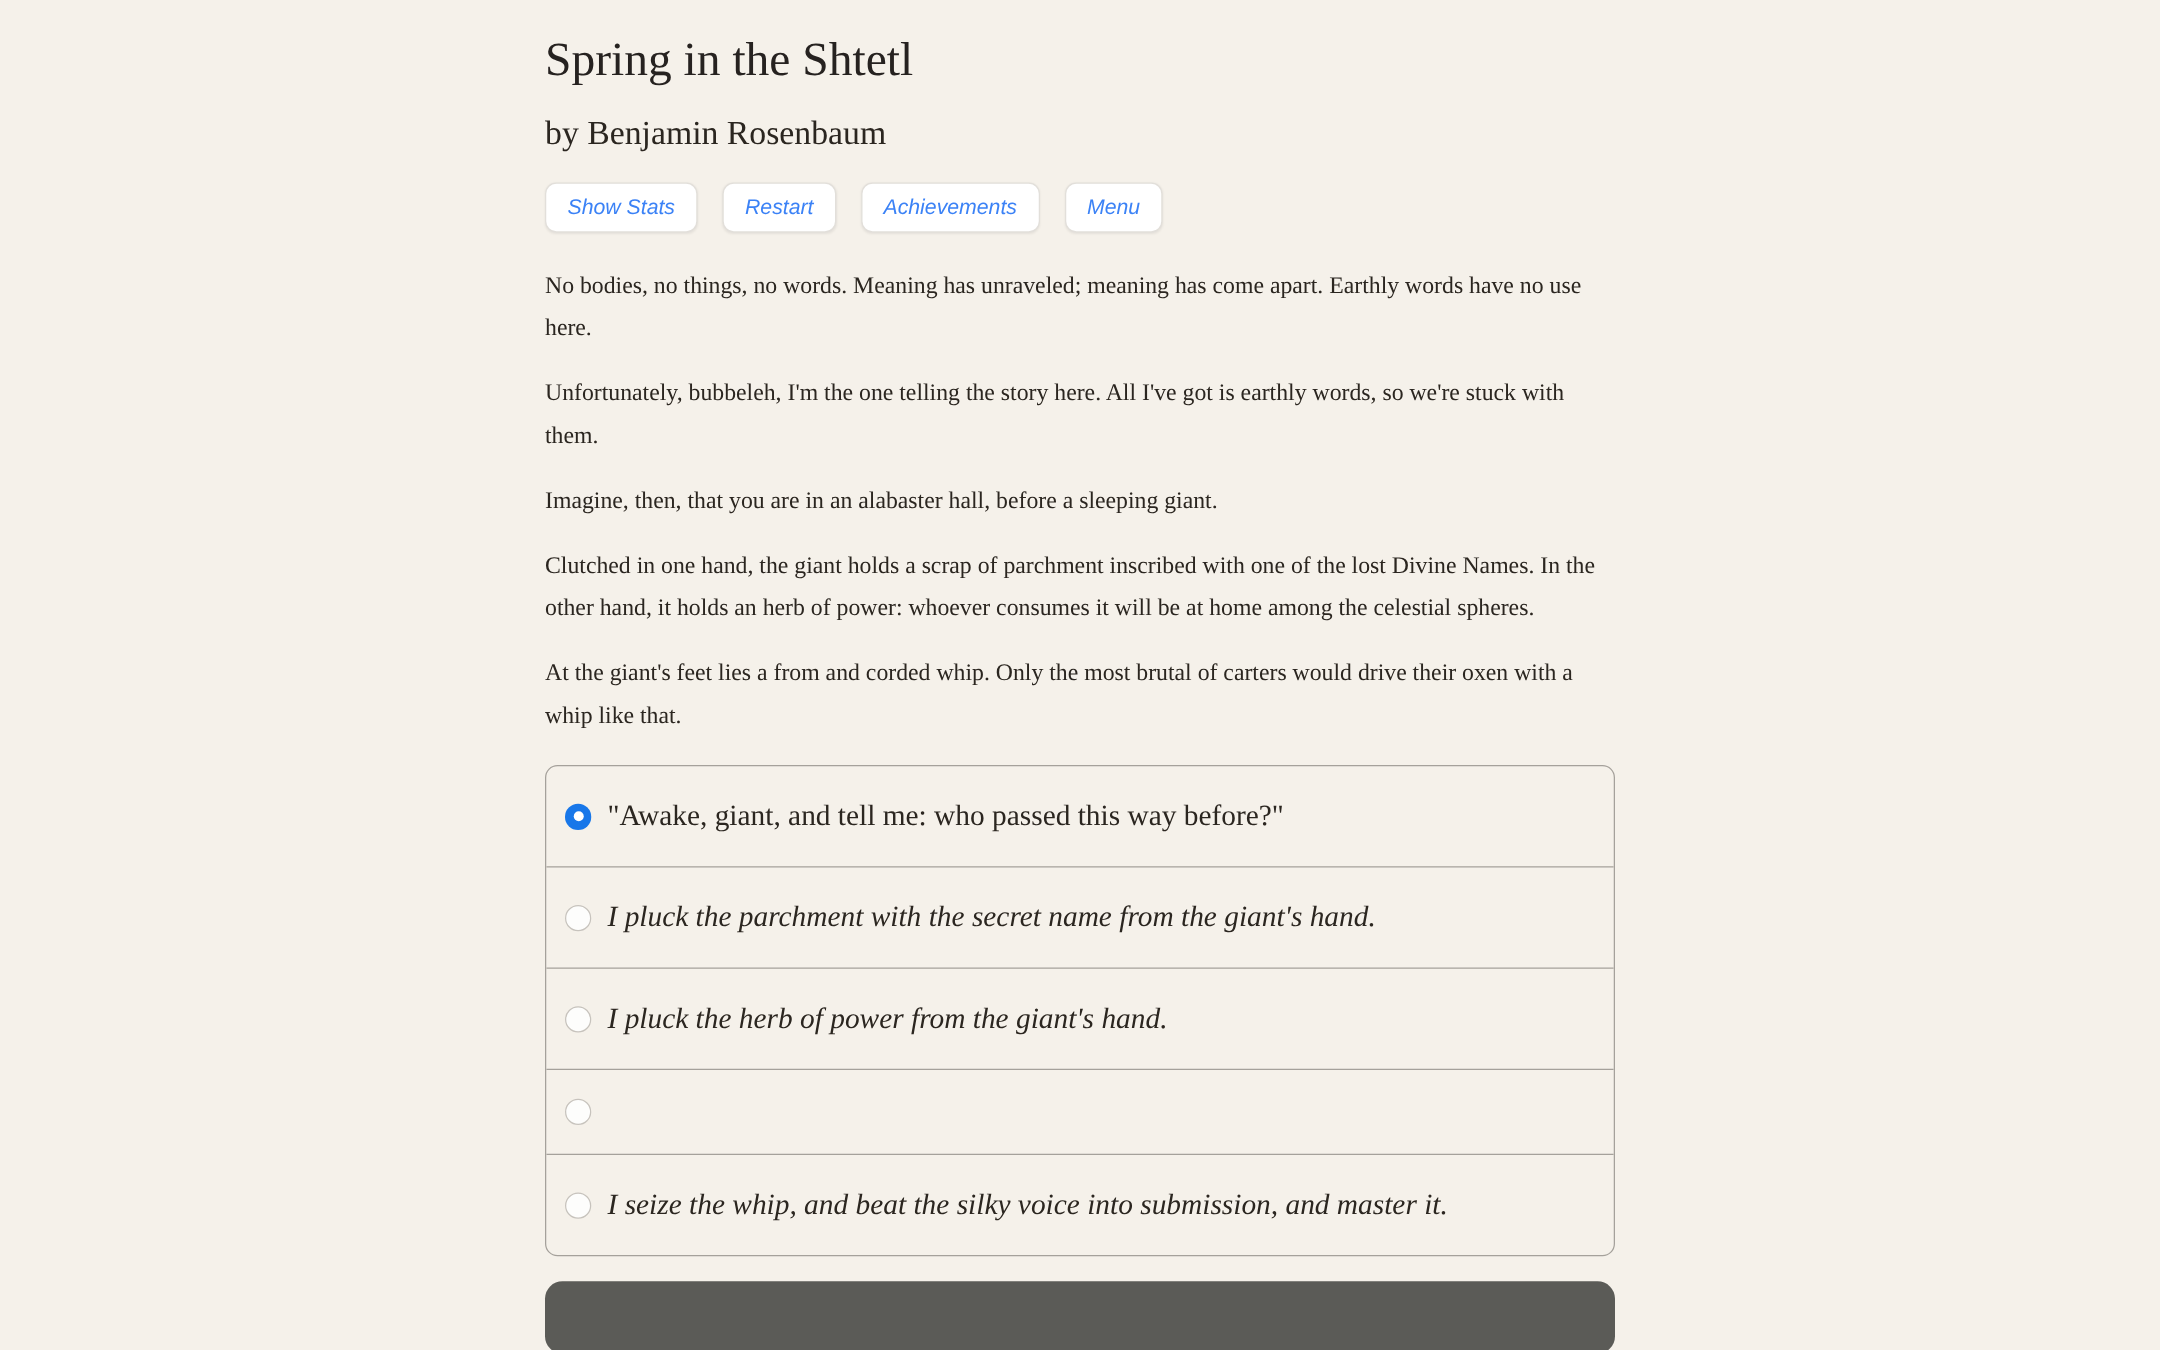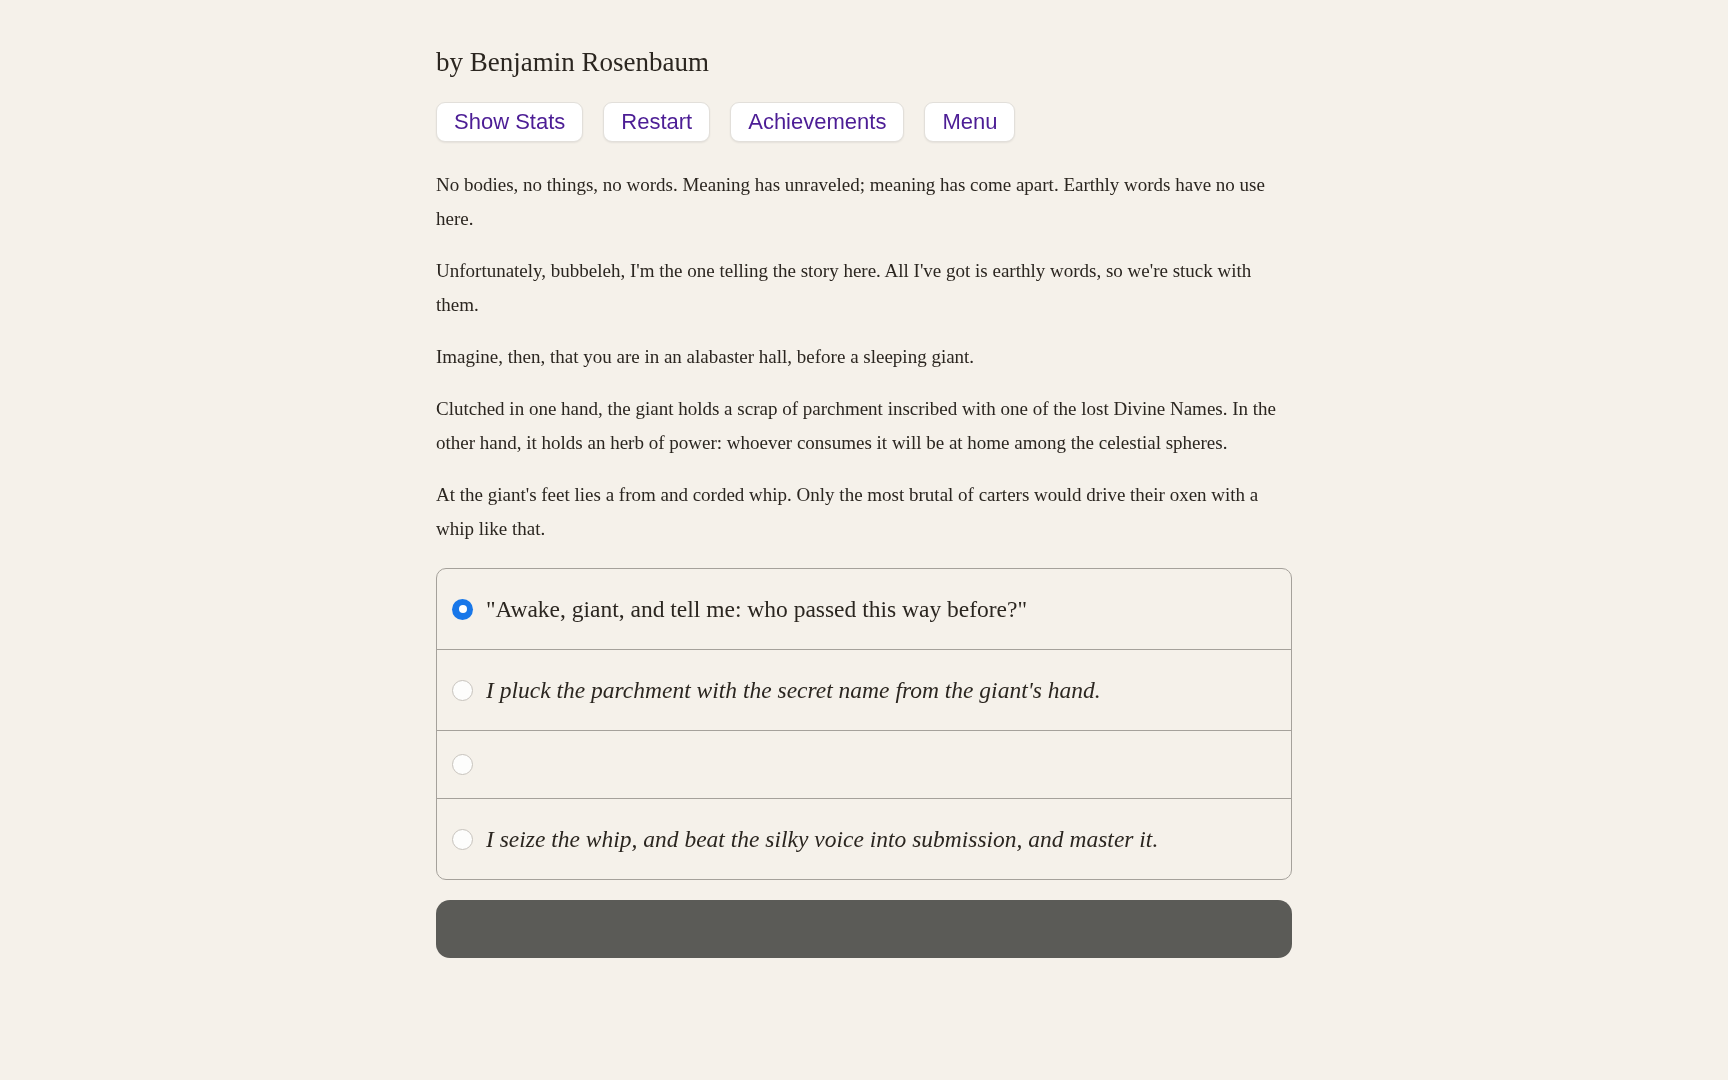--- a/index.html
+++ b/index.html
@@ -32,29 +32,30 @@
     line-height: 32px;
     color: #2b2620;
   }
   .toolbar {
     margin-top: 24px;
     display: flex;
     gap: 20px;
   }
   .toolbar button {
     font-family: "Liberation Sans", "DejaVu Sans", sans-serif;
-    font-size: 22px;
+    font-size: 17px;
     line-height: 26px;
-    color: #4c1d95;
+    color: #3b82f6;
     background: #ffffff;
     border: 1px solid #e2dfda;
     border-radius: 9px;
     padding: 6px 17px;
     box-shadow: 0 1px 2px rgba(0,0,0,0.07);
     cursor: pointer;
+    font-style: italic;
   }
   .story p {
     font-size: 19px;
     line-height: 34px;
     margin: 18px 0;
   }
   .story p:first-child {
     margin-top: 26px;
   }
   .choices {
@@ -114,20 +115,21 @@
     display: block;
     cursor: pointer;
   }
 </style>
 </head>
 <body>
 
 <div class="page">
   <div class="content">
 
+    <h1 class="title">Spring in the Shtetl</h1>
 
     <div class="byline">by Benjamin Rosenbaum</div>
 
     <div class="toolbar">
       <button>Show Stats</button>
       <button>Restart</button>
       <button>Achievements</button>
       <button>Menu</button>
     </div>
 
@@ -143,20 +145,24 @@
       <label class="choice">
         <span class="radio selected"></span>
         <span class="choice-label">"Awake, giant, and tell me: who passed this way before?"</span>
       </label>
       <label class="choice">
         <span class="radio"></span>
         <span class="choice-label">I pluck the parchment with the secret name from the giant's hand.</span>
       </label>
       <label class="choice">
         <span class="radio"></span>
+        <span class="choice-label">I pluck the herb of power from the giant's hand.</span>
+      </label>
+      <label class="choice">
+        <span class="radio"></span>
       </label>
       <label class="choice">
         <span class="radio"></span>
         <span class="choice-label">I seize the whip, and beat the silky voice into submission, and master it.</span>
       </label>
     </div>
 
     <button class="next-btn"></button>
 
   </div>

